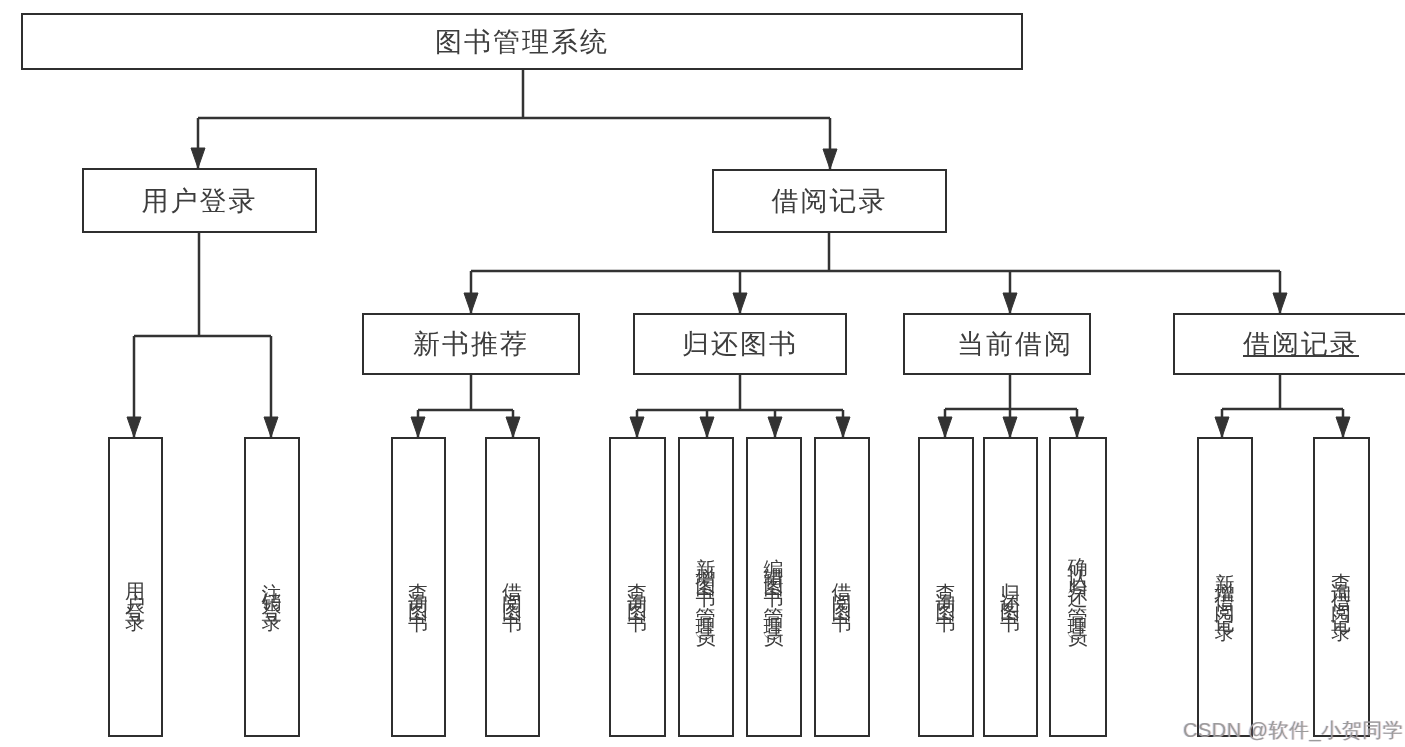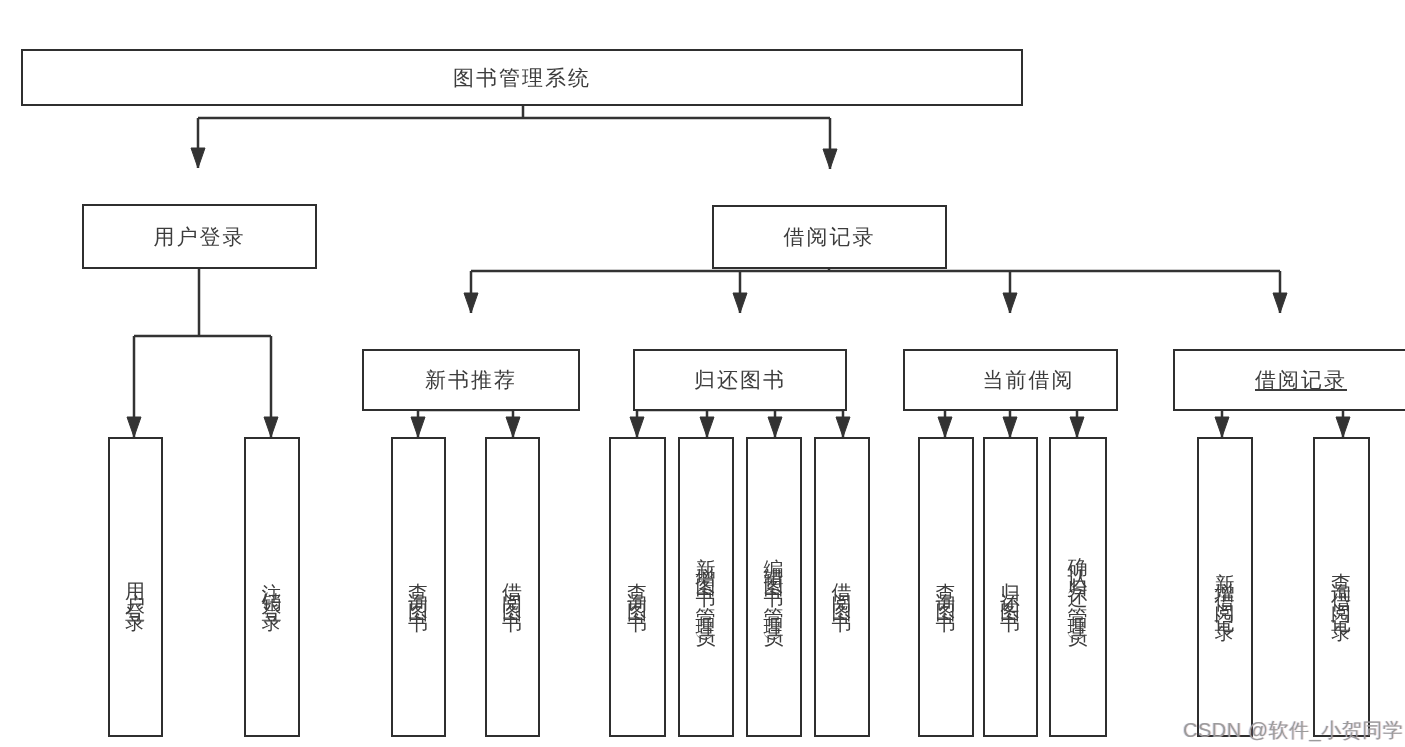--- a/index.html
+++ b/index.html
@@ -22,24 +22,23 @@
     box-sizing: border-box;
     background: #ffffff;
     border: 2.5px solid #2f2f2f;
     display: flex;
     align-items: center;
     justify-content: center;
     color: #3d3d3d;
     z-index: 2;
   }
   .hnode {
-    font-size: 21px;
+    font-size: 27px;
     letter-spacing: 2px;
     white-space: nowrap;
-    margin-top: 36px;
   }
   .vnode {
     writing-mode: vertical-rl;
     text-orientation: mixed;
     font-size: 20px;
     letter-spacing: 10px;
     line-height: 1;
     white-space: nowrap;
   }
   #watermark {
@@ -102,21 +101,21 @@
     <line class="cline" marker-end="url(#ah)" x1="1343" y1="409" x2="1343" y2="437"></line>
   </svg>
 
   <div class="node hnode" style="left:21px; top:13px; width:1002px; height:57px;">图书管理系统</div>
 
   <div class="node hnode" style="left:82px; top:168px; width:235px; height:65px;">用户登录</div>
   <div class="node hnode" style="left:712px; top:169px; width:235px; height:64px;">借阅记录</div>
 
   <div class="node hnode" style="left:362px; top:313px; width:218px; height:62px;text-align:right;">新书推荐</div>
   <div class="node hnode" style="left:633px; top:313px; width:214px; height:62px;">归还图书</div>
-  <div class="node hnode" style="left:903px; top:313px; width:215px; height:62px;padding-left:36px;">当前借阅</div>
+  <div class="node hnode" style="left:903px; top:313px; width:188px; height:62px;padding-left:36px;">当前借阅</div>
   <div class="node hnode" style="left:1173px; top:313px; width:256px; height:62px;text-decoration:underline;">借阅记录</div>
 
   <div class="node vnode" style="left:108px; top:437px; width:55px; height:300px;">用户登录</div>
   <div class="node vnode" style="left:244px; top:437px; width:56px; height:300px;">注销登录</div>
 
   <div class="node vnode" style="left:391px; top:437px; width:55px; height:300px;">查询图书</div>
   <div class="node vnode" style="left:485px; top:437px; width:55px; height:300px;">借阅图书</div>
 
   <div class="node vnode" style="left:609px; top:437px; width:57px; height:300px;">查询图书</div>
   <div class="node vnode" style="left:678px; top:437px; width:56px; height:300px;">新增图书（管理员）</div>

